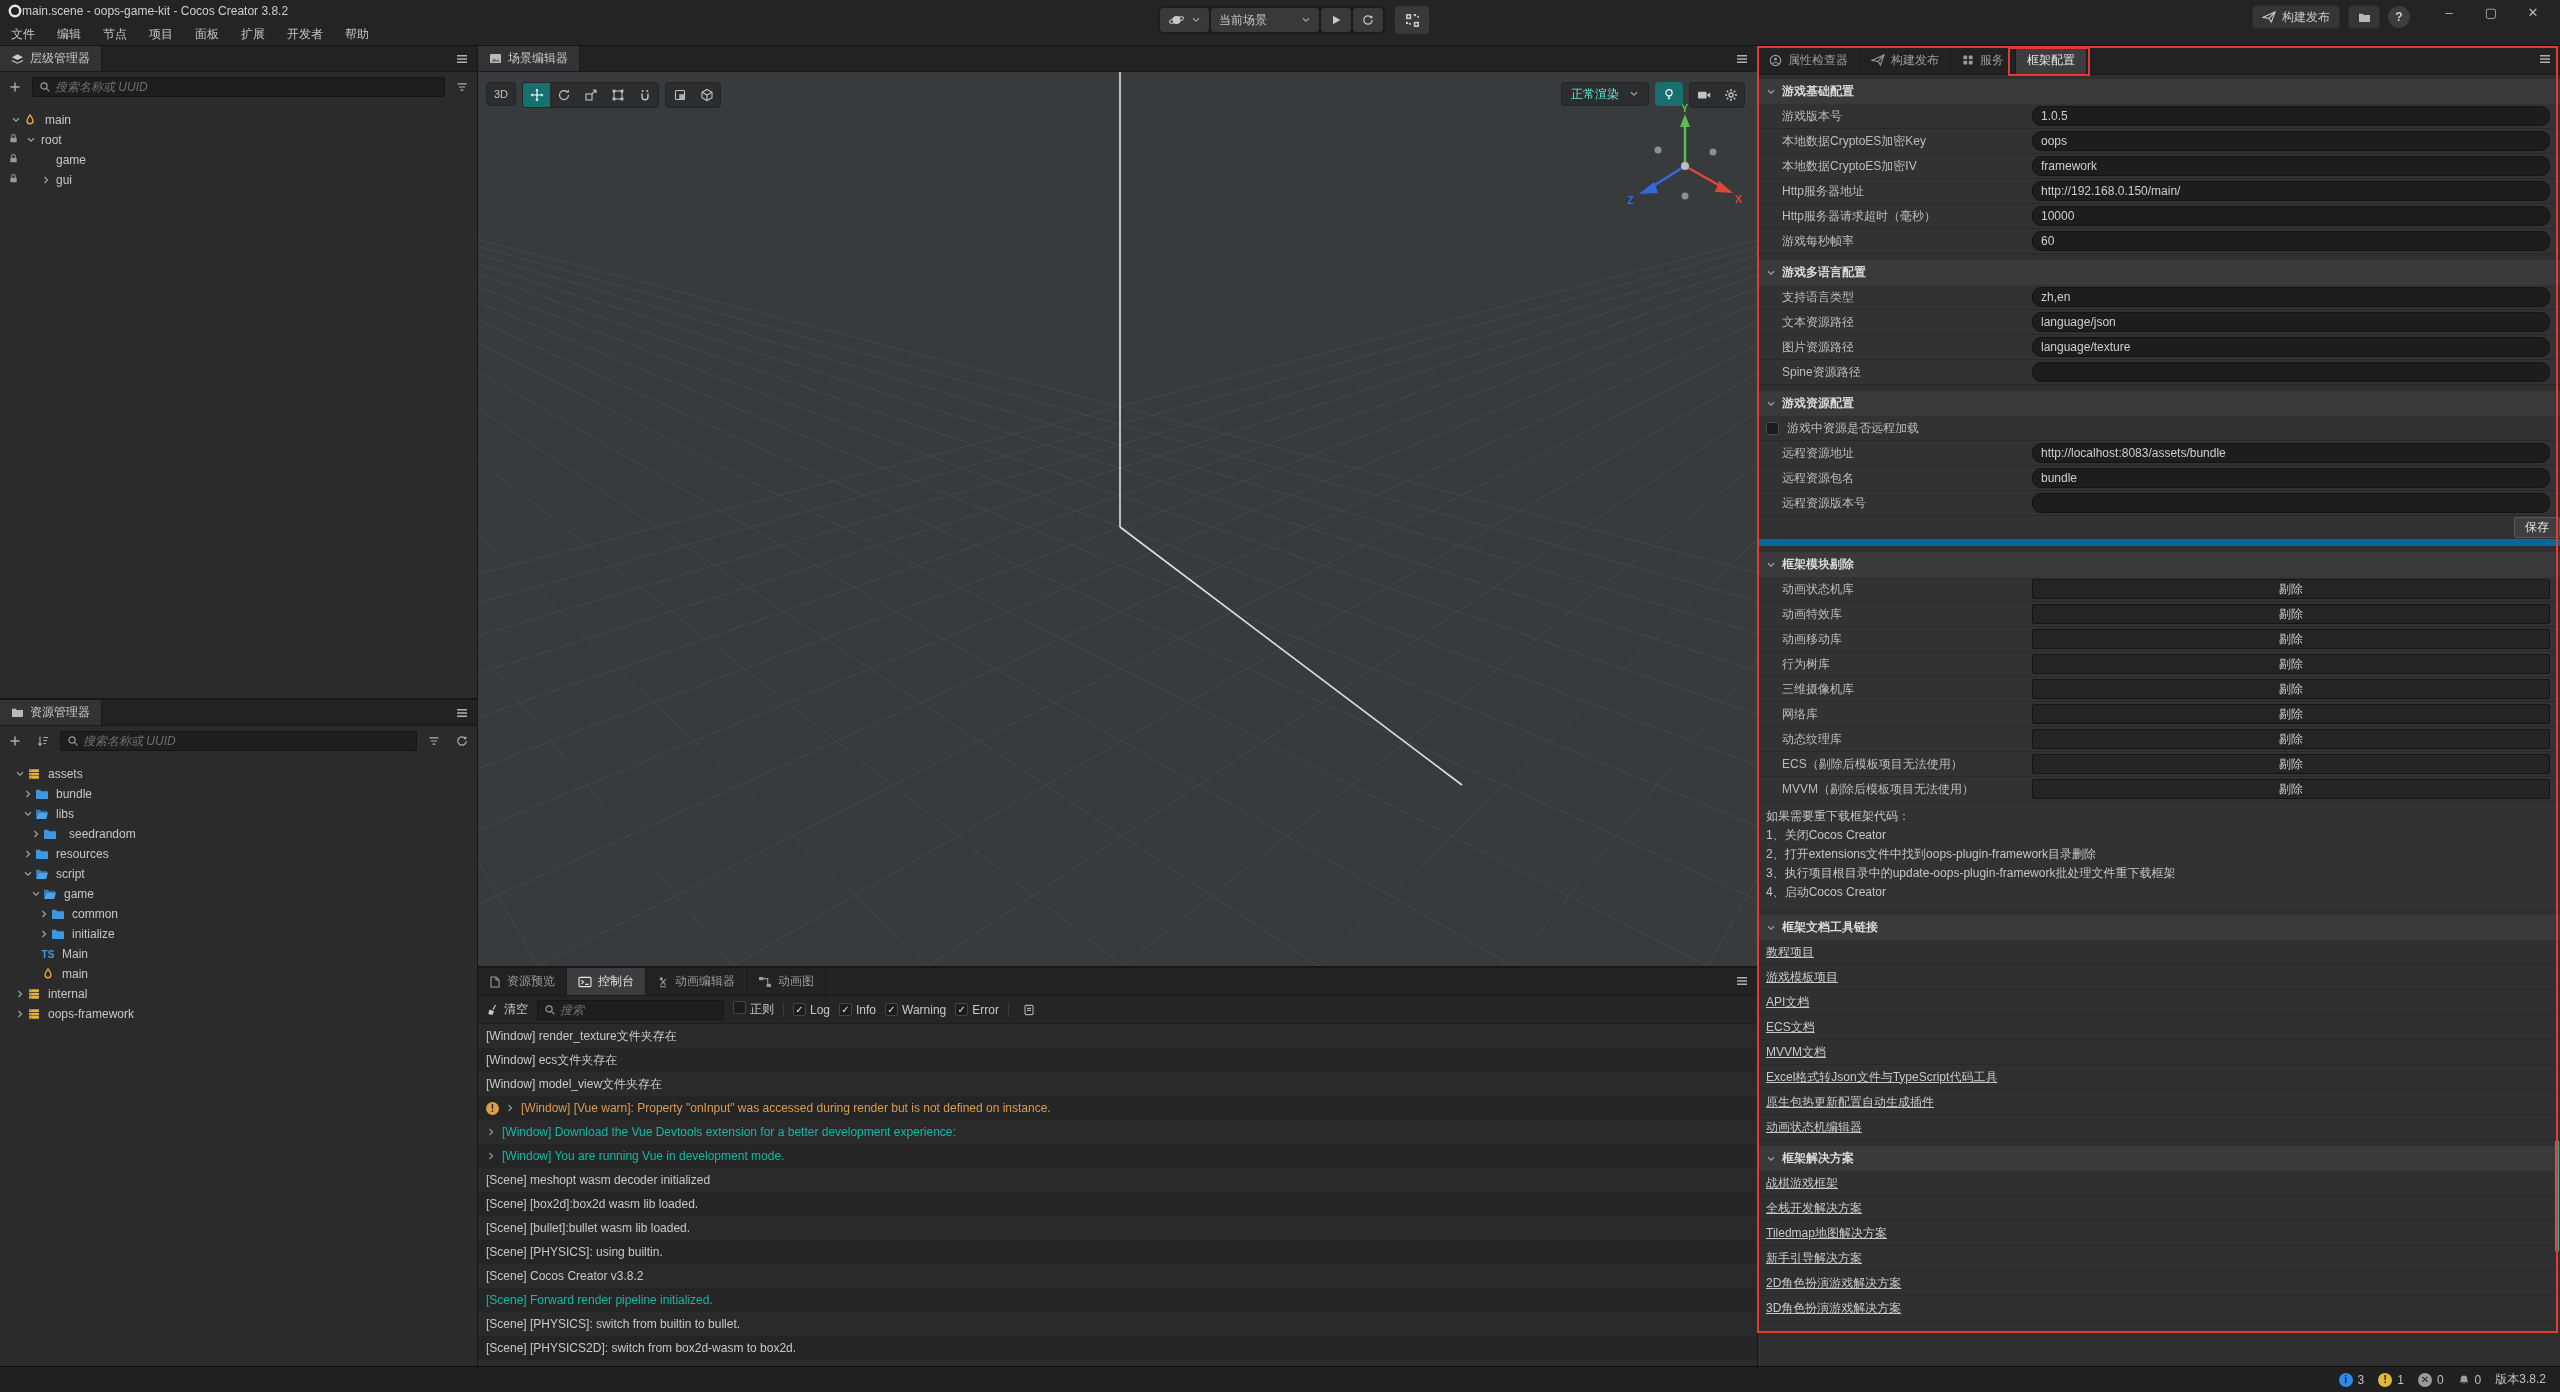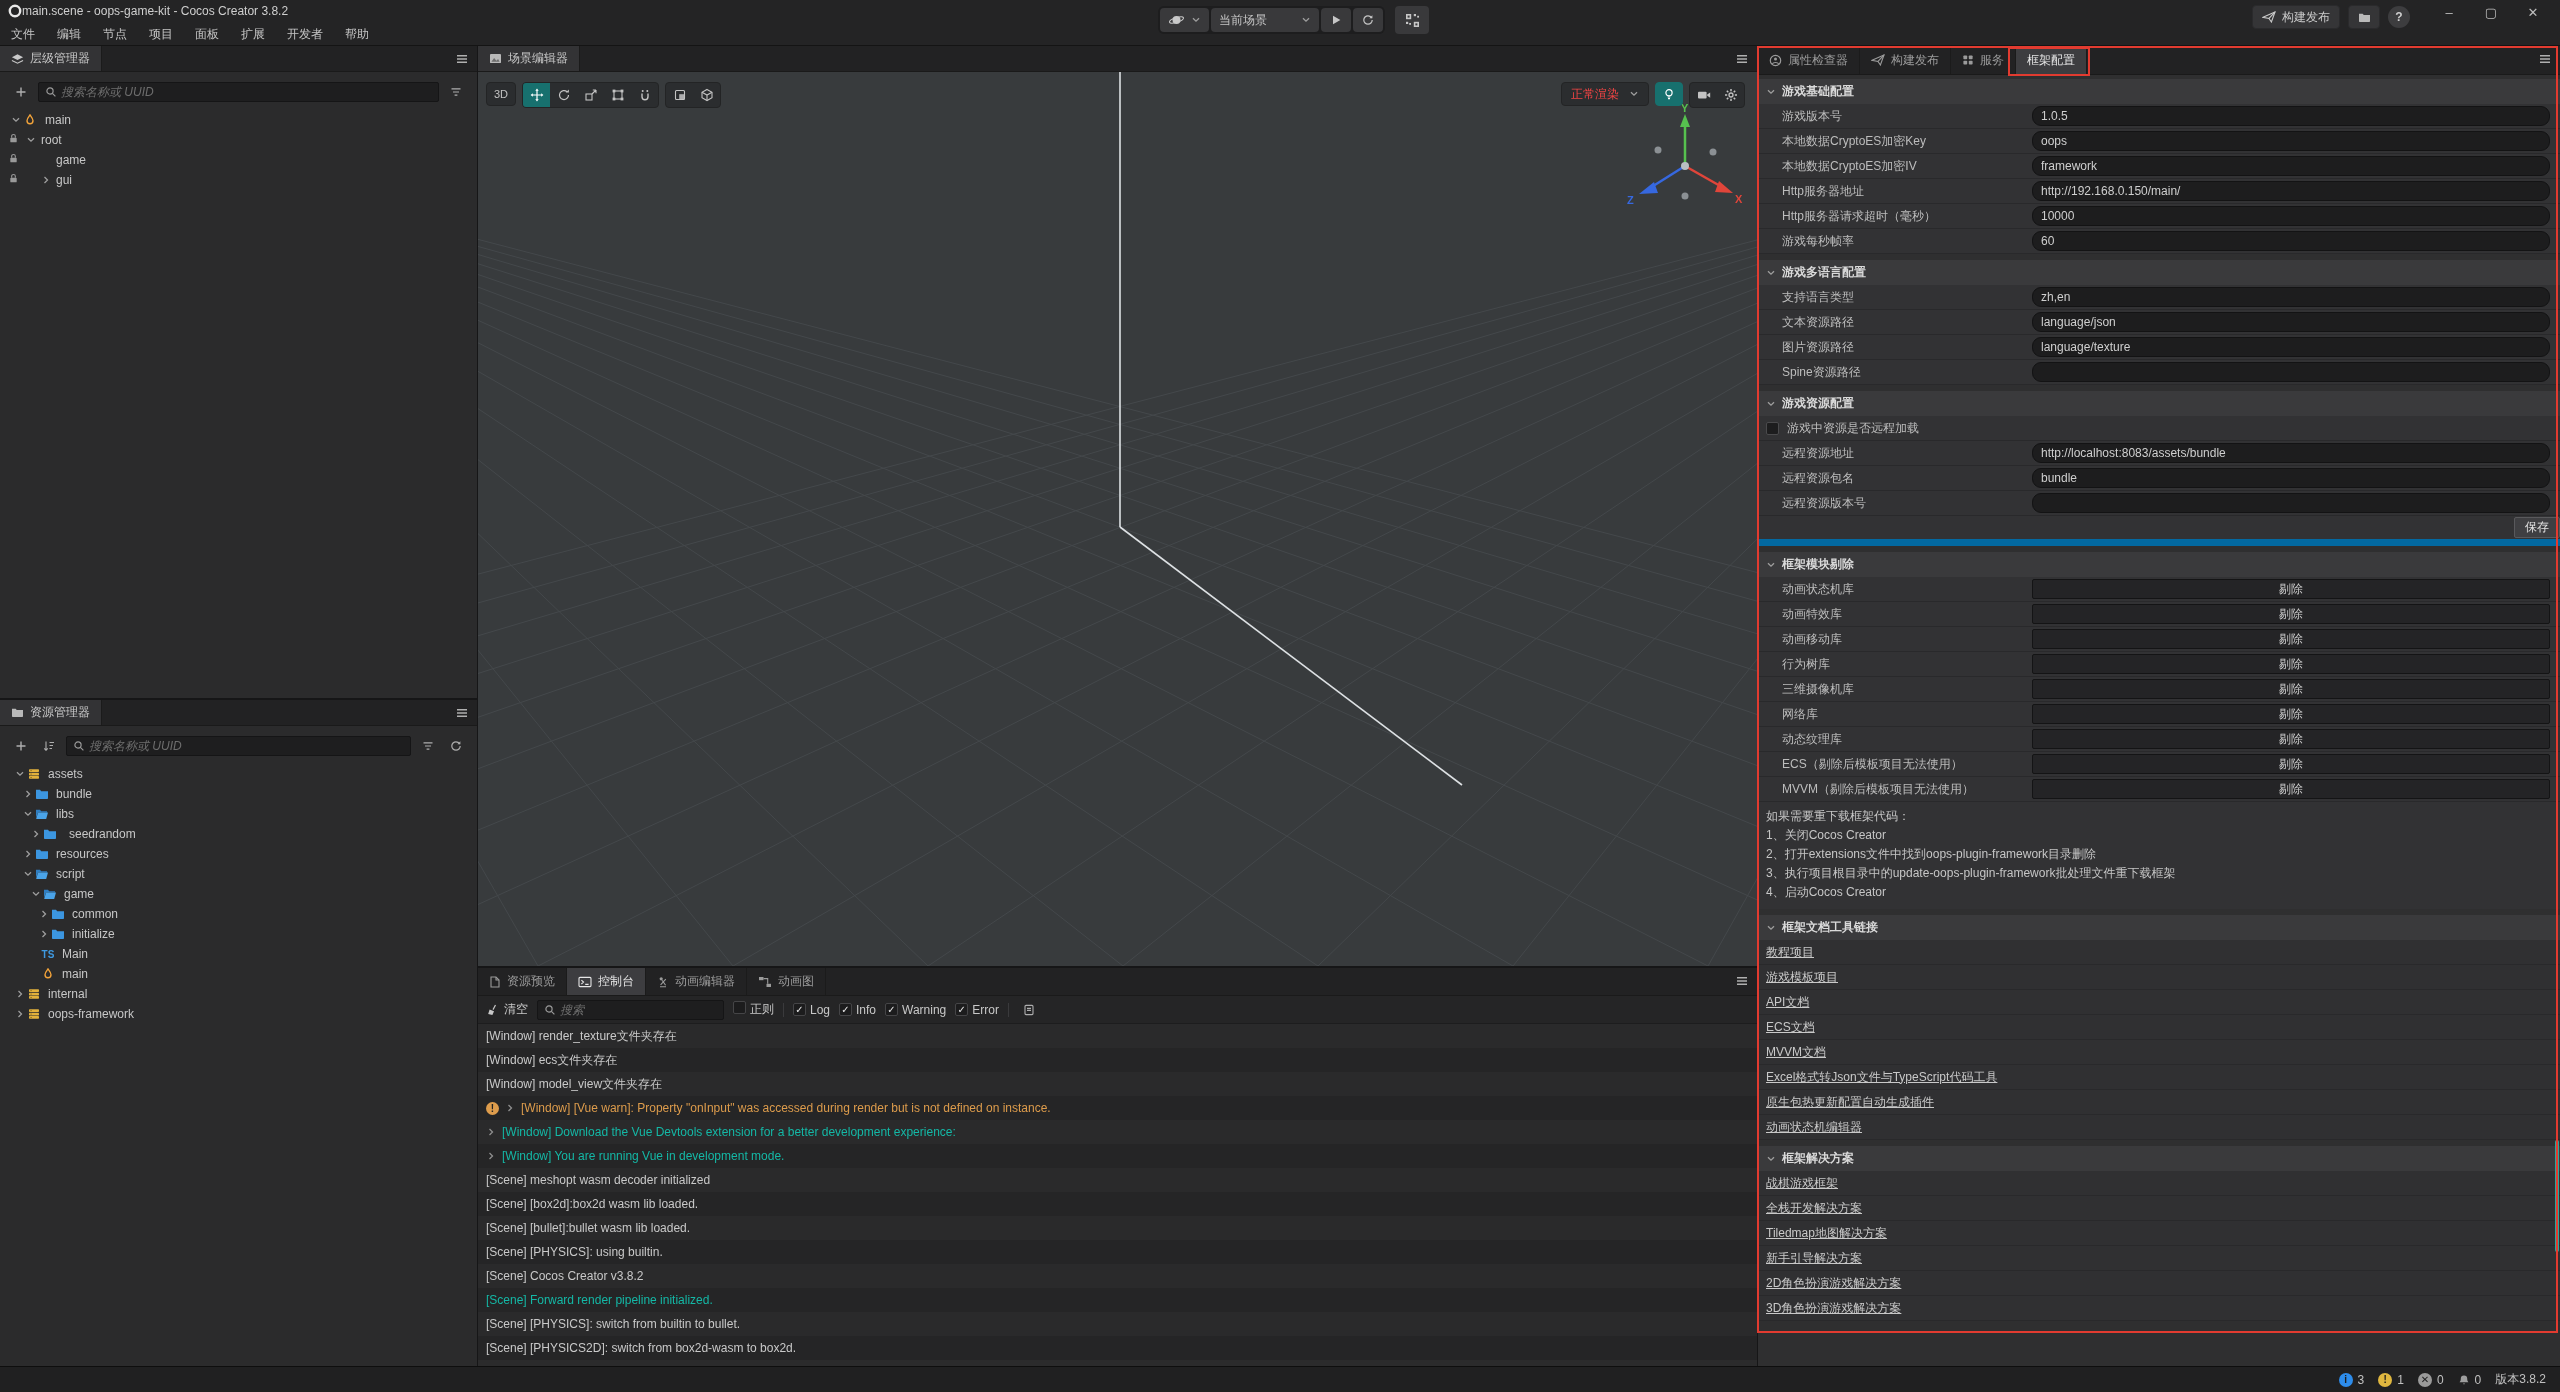--- a/index.html
+++ b/index.html
@@ -21,41 +21,41 @@
 .tr-circle{width:22px;height:22px;border-radius:50%;background:#3d3d3f;display:flex;align-items:center;justify-content:center;color:#cfcfcf;font-weight:bold}
 #win-controls{position:absolute;right:6px;top:0;height:24px;display:flex}
 .win-btn{width:42px;height:24px;display:flex;align-items:center;justify-content:center;color:#bdbdbd;font-size:13px}
 
 .panel{position:absolute;background:#2b2b2c;overflow:hidden}
 .tabrow{height:26px;background:#222223;display:flex;align-items:stretch;border-bottom:1px solid #1a1a1a;position:relative}
 .tab{display:flex;align-items:center;gap:6px;padding:0 11px;background:#333335;color:#c9c9c9;border-right:1px solid #1b1b1b}
 .tab.inactive{background:transparent;color:#9b9b9b}
 .tab.active{background:#3d3d40;color:#e6e6e6}
 .burger{position:absolute;right:8px;top:0;height:26px;display:flex;align-items:center;color:#b0b0b0}
-.ptoolbar{height:30px;display:flex;align-items:flex-end;padding:0 10px;gap:6px;background:#2b2b2c}
+.ptoolbar{height:30px;display:flex;align-items:center;padding:0 4px;gap:6px;background:#2b2b2c}
 .sbtn{width:22px;height:20px;display:flex;align-items:center;justify-content:center;color:#aeaeae}
 .searchbox{flex:1;height:20px;background:#1e1e1f;border:1px solid #151516;border-radius:2px;display:flex;align-items:center;gap:4px;padding:0 6px;color:#9a9a9a}
 .searchbox input{flex:1;background:transparent;border:none;outline:none;color:#c9c9c9;font-style:italic;font-size:12px;font-family:inherit;min-width:0}
 .searchbox input::placeholder{color:#6d6d6d;font-style:italic}
 
 .tlist{padding-top:8px}
 .trow{height:20px;display:flex;align-items:center;position:relative;color:#c7c7c7;white-space:nowrap}
 .trow .lockpos{position:absolute;left:8px;top:3px}
 .chev{width:12px;display:inline-flex;justify-content:center;color:#9e9e9e}
 .ticon{width:16px;display:inline-flex;justify-content:center;margin-right:3px}
 .tsbadge{color:#3f9ae1;font-weight:bold;font-size:10px;width:16px;margin-right:3px;text-align:center}
 
 #canvas{position:relative;width:1279px;height:894px;background:#383b3d;overflow:hidden}
 #grid{position:absolute;left:0;top:0}
 .flt{position:absolute;display:flex;gap:6px}
 .tool-group{display:flex;background:#2b2d2f;border:1px solid #232425;border-radius:4px;overflow:hidden}
 .tool-btn{width:27px;height:24px;display:flex;align-items:center;justify-content:center;color:#c3c3c3}
 .tool-btn.active{background:#17706e;color:#fff}
 .tool-single{width:30px;height:24px;background:#2b2d2f;border:1px solid #232425;border-radius:4px;display:flex;align-items:center;justify-content:center;color:#c3c3c3;font-size:11px}
-.vdrop{height:24px;background:#2b2d2f;border:1px solid #232425;border-radius:4px;display:flex;align-items:center;gap:10px;padding:0 9px;color:#ef4444}
+.vdrop{height:24px;background:#2b2d2f;border:1px solid #232425;border-radius:4px;display:flex;align-items:center;gap:10px;padding:0 9px;color:#5eead4}
 .vbtn{width:28px;height:24px;border-radius:4px;display:flex;align-items:center;justify-content:center;color:#c6c6c6;background:#2b2d2f;border:1px solid #232425}
 .vbtn.teal{background:#17706e;color:#fff;border-color:#17706e}
 
 #console .tabrow{height:28px}
 #contoolbar{height:28px;display:flex;align-items:center;gap:9px;padding:0 9px;background:#252526;border-bottom:1px solid #1d1d1e}
 .cb{width:13px;height:13px;background:#1c1c1d;border:1px solid #454547;border-radius:2px;display:inline-flex;align-items:center;justify-content:center;font-size:10px;color:#e8e8e8}
 .divider{width:1px;height:14px;background:#3a3a3c}
 #conlist{overflow:hidden;height:342px}
 .crow{height:24px;display:flex;align-items:center;padding-left:8px;gap:6px;color:#c9c9c9}
 .crow:nth-child(odd){background:#2a2a2b}

